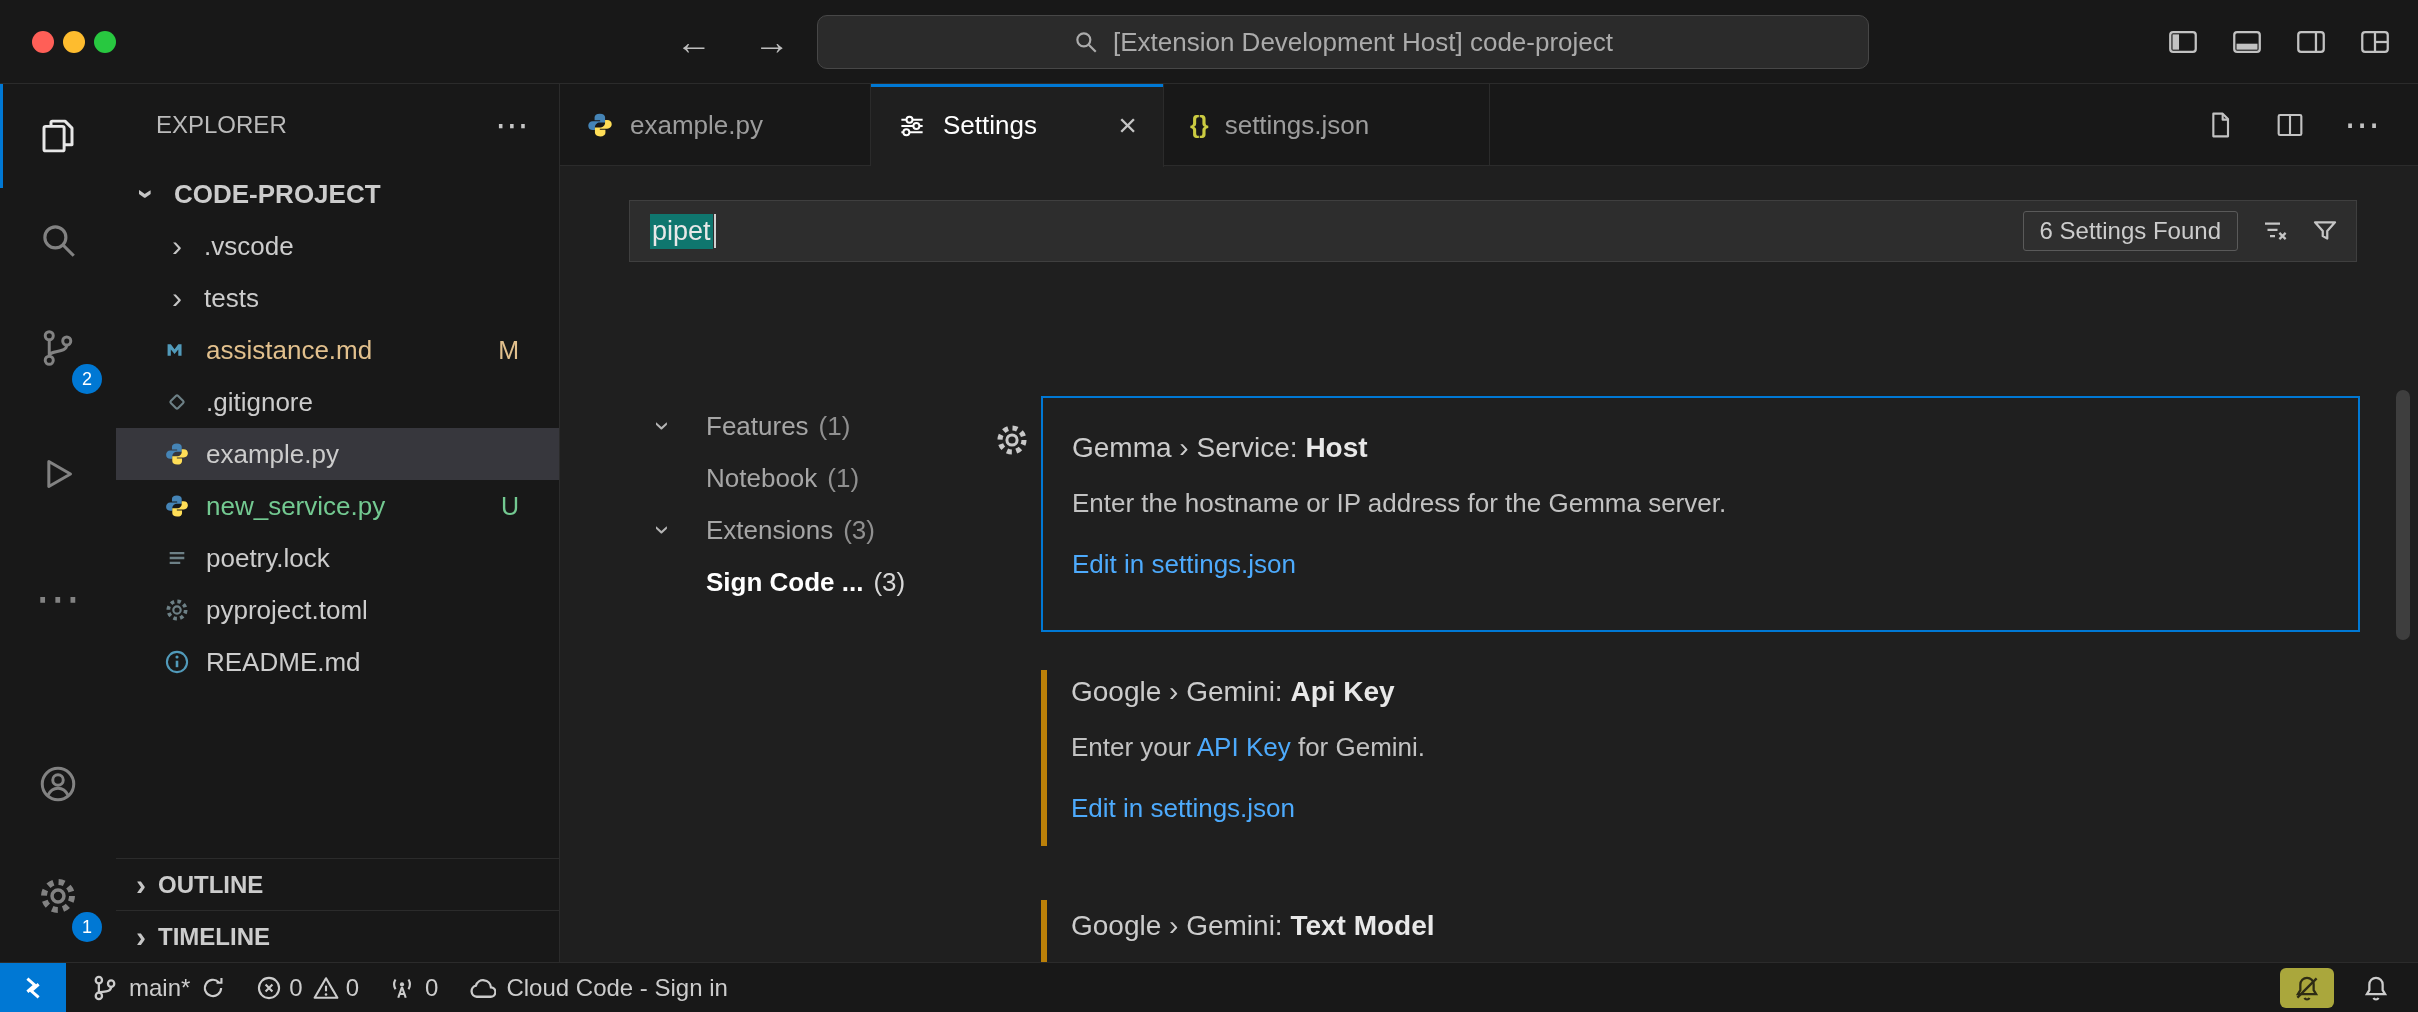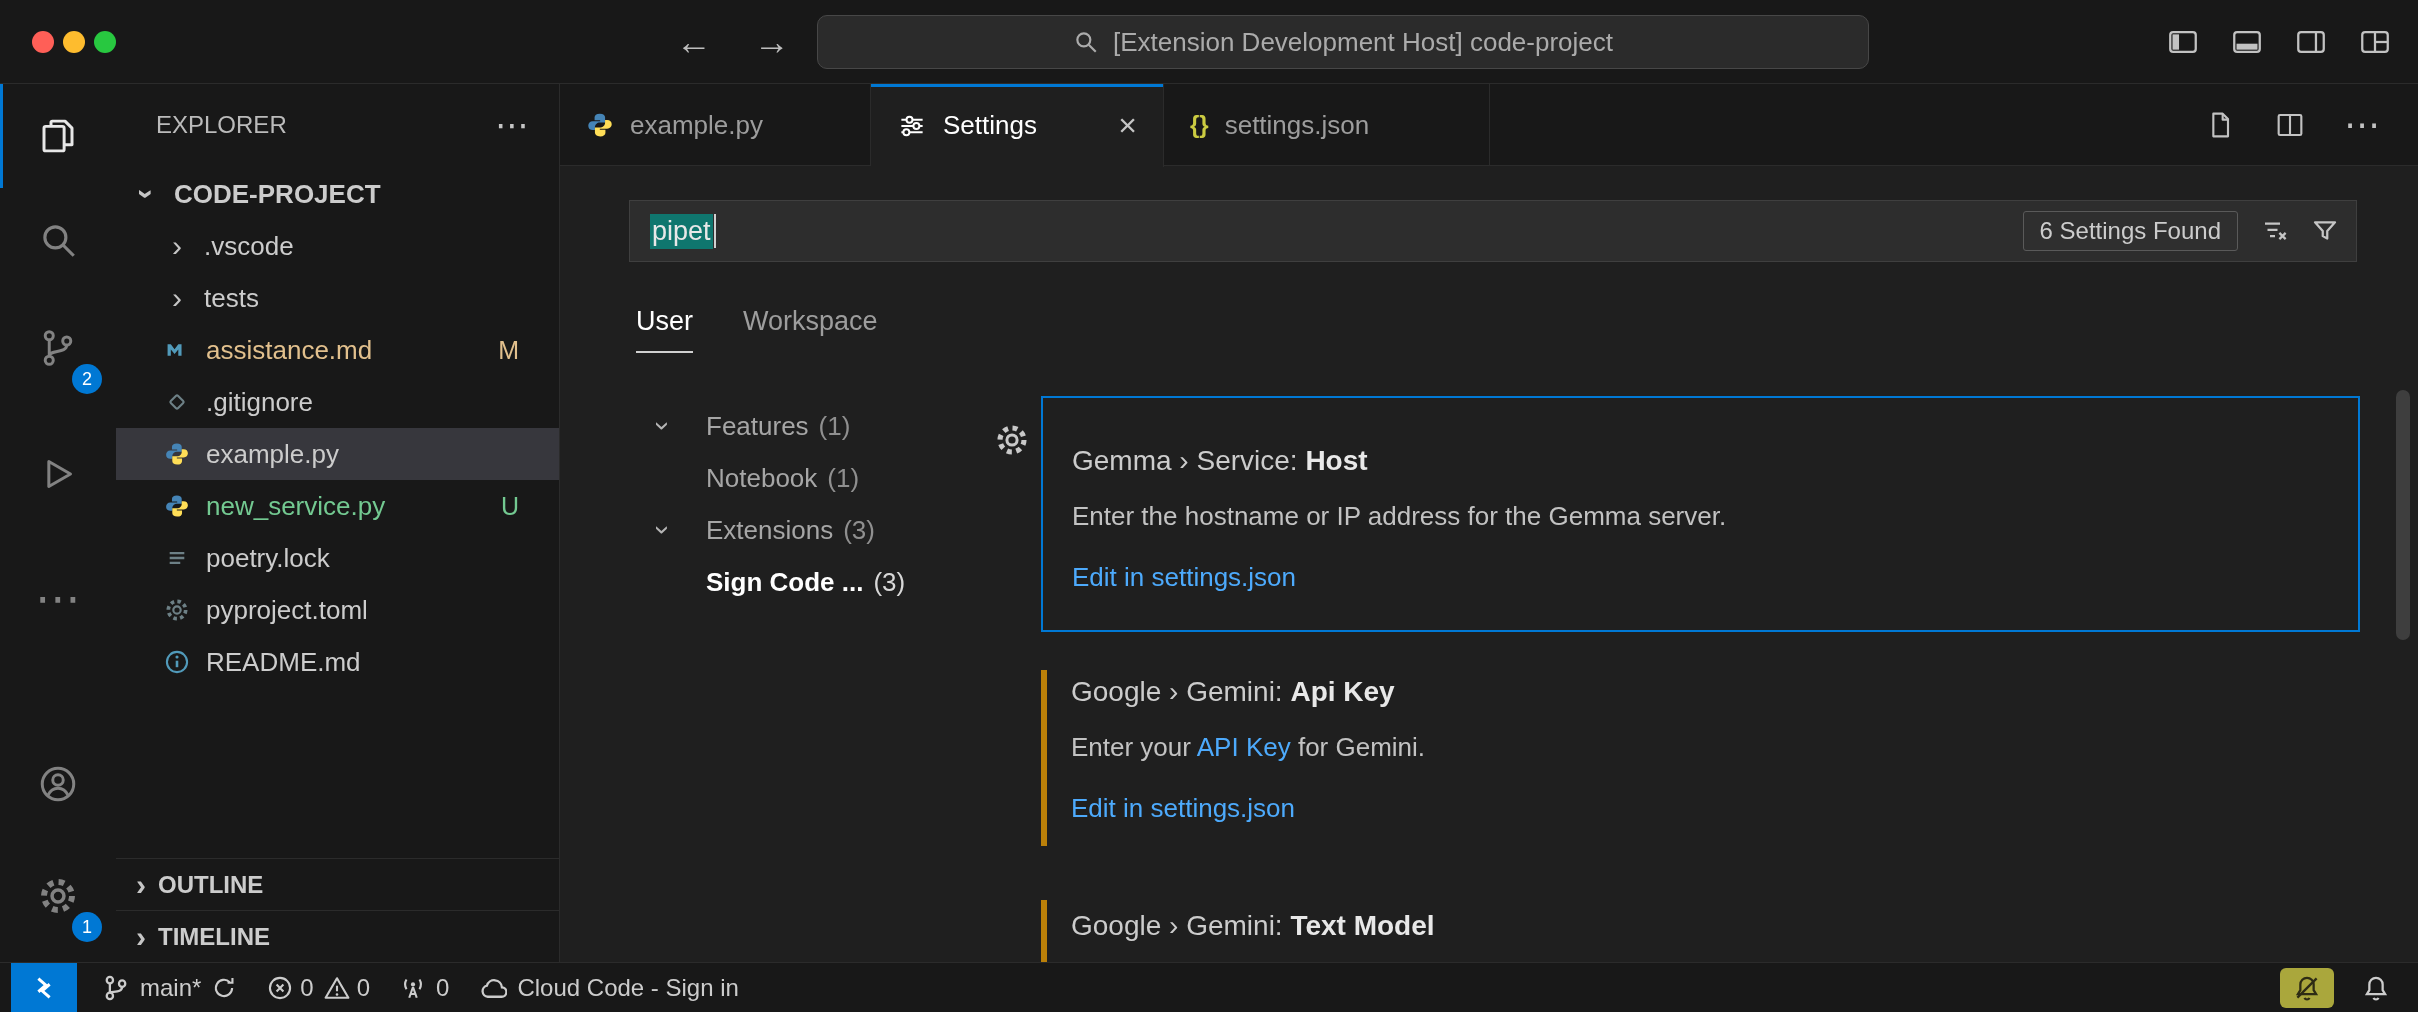--- a/index.html
+++ b/index.html
@@ -74,29 +74,29 @@
   .tocrow .chev { position:absolute; left:98px; top:50%; transform:translateY(-50%) rotate(90deg); font-size:28px; color:#b5b5b5; }
   .tocrow .cnt { margin-left:10px; color:#8f8f8f; }
   .tocrow.selected { color:#ffffff; font-weight:700; }
   .tocrow.selected .cnt { color:#d8d8d8; font-weight:400; }
   .row-gear { position:absolute; left:434px; top:256px; color:#c8c8c8; }
   .sitem { position:absolute; left:481px; width:1319px; padding-left:30px; }
   .stitle { font-size:28px; color:#cccccc; margin-bottom:24px; }
   .stitle b { color:#e8e8e8; font-weight:700; }
   .sdesc { font-size:26px; color:#c2c2c2; margin-bottom:30px; }
   .slink, .inlink { font-size:26px; color:#4daafc; }
-  .sitem1 { top:230px; height:236px; border:2px solid #0078d4; padding:47px 28px 0 29px; }
+  .sitem1 { top:230px; height:236px; border:2px solid #0078d4; padding:34px 28px 0 29px; }
   .sitem2 { top:504px; height:176px; padding-top:6px; }
   .sitem3 { top:734px; height:120px; padding-top:10px; }
   .modded::before { content:""; position:absolute; left:0; top:0; bottom:0; width:6px; background:#bb8009; }
   .vscroll { position:absolute; right:8px; top:224px; width:14px; height:250px; background:rgba(120,120,120,0.35); border-radius:7px; }
 
   
   #statusbar { position:absolute; left:0; bottom:0; width:100%; height:50px; background:#181818; border-top:1px solid #2b2b2b;
-               display:flex; align-items:center; font-size:24px; color:#cccccc;padding-left:11px; }
+               display:flex; align-items:center; font-size:24px; color:#cccccc; }
   .remote { width:66px; height:100%; background:#0078d4; display:flex; align-items:center; justify-content:center; color:#fff; flex:0 0 auto; }
   .sb-it { display:flex; align-items:center; gap:10px; padding:0 15px; height:100%; }
   .sb-it.first { margin-left:10px; }
   .pair { display:flex; align-items:center; gap:7px; }
   .sb-right { margin-left:auto; display:flex; align-items:center; gap:28px; padding-right:28px; }
   .dnd { width:54px; height:40px; background:#aaa73c; border-radius:6px; display:flex; align-items:center; justify-content:center; color:#2e2c14; }
 </style>
 </head>
 <body>
 
@@ -361,24 +361,20 @@
             </svg>
           </span>
           <span>
             <svg width="30" height="30" viewBox="0 0 24 24" stroke="currentColor" stroke-width="1.8" fill="none" stroke-linejoin="round">
               <path d="M4 5h16l-6.2 7v6l-3.6-1.9V12z"></path>
             </svg>
           </span>
         </span>
       </div>
 
-      <div class="scopes">
-        <span class="scope active">User</span>
-        <span class="scope">Workspace</span>
-      </div>
 
 
       <div class="toc">
         <div class="tocrow">
           <span class="chev">›</span>
           <span>Features</span>
           <span class="cnt">(1)</span>
         </div>
         <div class="tocrow">
           <span>Notebook</span>

